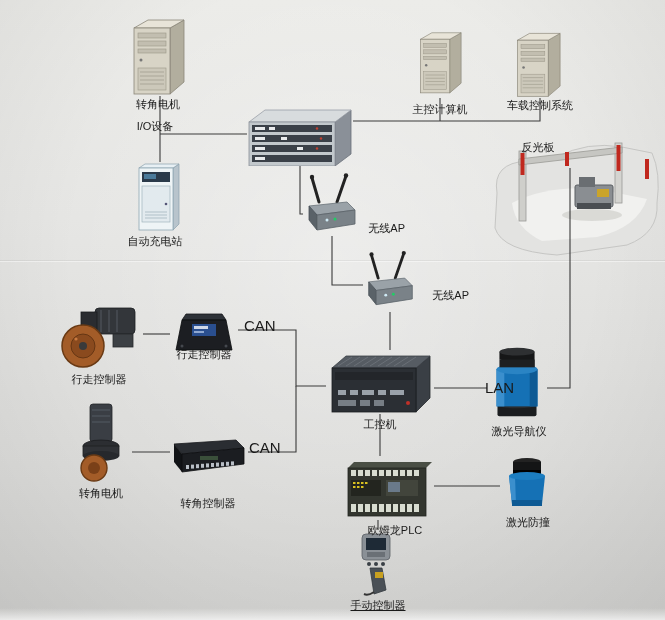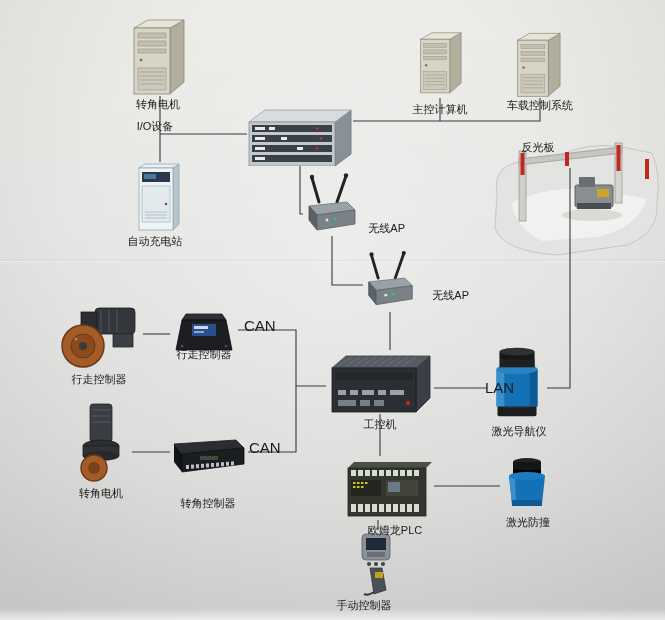--- a/index.html
+++ b/index.html
@@ -412,18 +412,18 @@
   <div class="lbl left" style="left:357px; top:222px; width:48px;">无线AP</div>
   <div class="lbl left" style="left:421px; top:289px; width:48px;">无线AP</div>
   <div class="lbl" style="left:66px; top:373px; width:66px;">行走控制器</div>
   <div class="lbl" style="left:168px; top:348px; width:72px;">行走控制器</div>
   <div class="lbl" style="left:68px; top:487px; width:66px;">转角电机</div>
   <div class="lbl" style="left:170px; top:469px; width:76px;margin-top:28px;">转角控制器</div>
   <div class="lbl" style="left:352px; top:418px; width:56px;">工控机</div>
   <div class="lbl" style="left:485px; top:425px; width:68px;text-align:center;">激光导航仪</div>
   <div class="lbl" style="left:361px; top:524px; width:68px;">欧姆龙PLC</div>
   <div class="lbl" style="left:499px; top:516px; width:58px;">激光防撞</div>
-  <div class="lbl" style="left:332px; top:599px; width:64px;">手动控制器</div>
+  <div class="lbl" style="left:346px; top:599px; width:64px;text-decoration:underline;">手动控制器</div>
 
   <div class="edge-lbl" style="left:244px; top:317px;">CAN</div>
   <div class="edge-lbl" style="left:249px; top:439px;">CAN</div>
   <div class="edge-lbl" style="left:453px; top:379px;padding-left:32px;">LAN</div>
 </div>
 
 </body></html>

